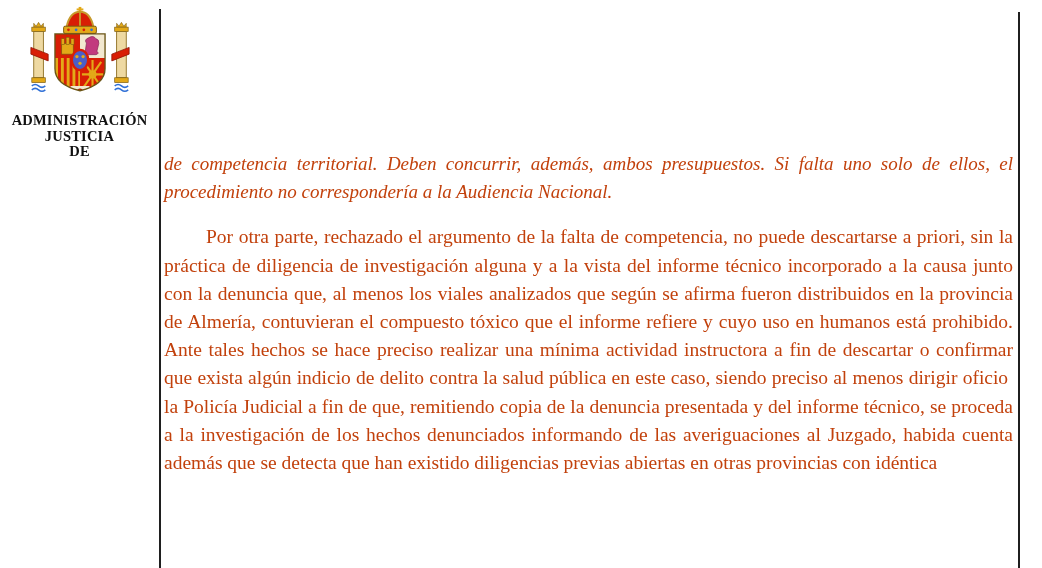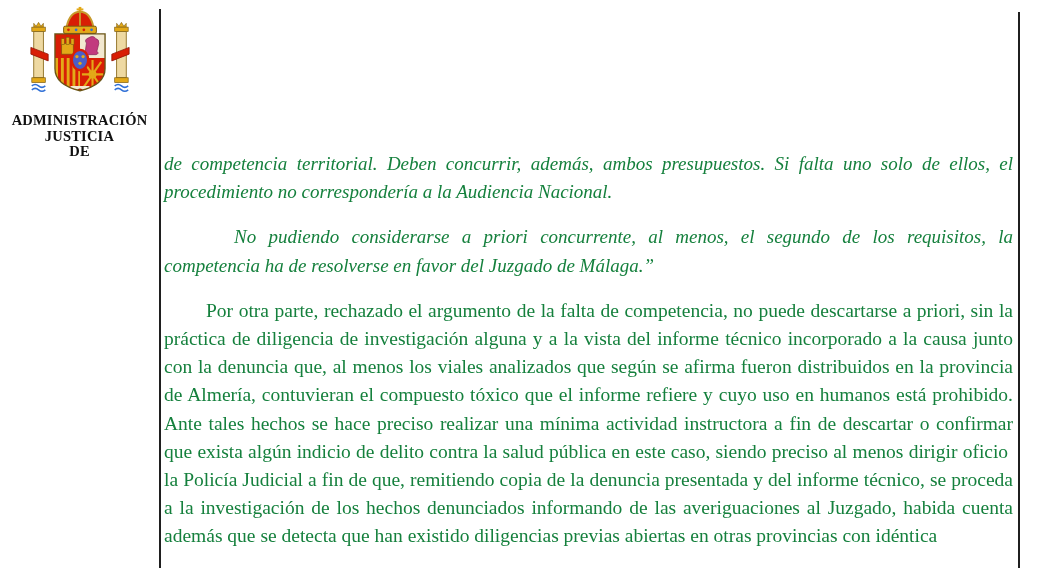--- a/index.html
+++ b/index.html
@@ -53,21 +53,21 @@
   .vrule.right { left: 1018px; top: 12px; }
   
   .doc {
     position: absolute;
     left: 164px;
     top: 150px;
     width: 849px;
     font-size: 19.5px;
     line-height: 28.2px;
     text-align: justify;
-    color: #15803d;
+    color: #c2410c;
   }
   .para { margin: 0 0 17px 0; }
   .para.italic { font-style: italic; font-size: 19px; }
   .indent-quote { text-indent: 70px; }
   .indent-main  { text-indent: 42px; }
   .redline {
     text-decoration-color: #e10000;
     text-decoration-thickness: 3px;
     text-underline-offset: 5px;
     text-decoration-skip-ink: none;
@@ -161,18 +161,17 @@
       <div>DE</div>
     </div>
   </aside>
 
   <div class="vrule left"></div>
   <div class="vrule right"></div>
 
   <main class="doc">
     <p class="para italic"><span>de competencia territorial. Deben concurrir, además, ambos presupuestos. Si falta uno solo de ellos, el procedimiento no correspondería a la Audiencia Nacional.</span></p>
 
-    <p class="para italic indent-quote"><span>No pudiendo considerarse a priori concurrente, al menos, el segundo de los requisitos, la competencia ha de resolverse en favor del Juzgado de Málaga.”</span></p>
 
     <p class="para indent-main"><span>Por otra parte, rechazado el argumento de la falta de competencia, </span><span class="redline">no puede descartarse a priori, sin la práctica de diligencia de investigación alguna y a la vista del informe técnico incorporado a la causa junto con la denuncia que, al menos los viales analizados que según se afirma fueron distribuidos en la provincia de Almería, contuvieran el compuesto tóxico que el informe refiere y cuyo uso en humanos está prohibido. Ante tales hechos se hace preciso realizar una mínima actividad instructora a fin de descartar o confirmar que exista algún indicio de delito contra la salud pública en este caso, siendo preciso al menos dirigir oficio&nbsp; la Policía Judicial a fin de que, remitiendo copia de la denuncia presentada y del informe técnico, se proceda a la investigación de los hechos denunciados</span><span> informando de las averiguaciones al Juzgado, habida cuenta además que se detecta que han existido diligencias previas abiertas en otras provincias con idéntica</span></p>
   </main>
 
 </div>
 
 </body></html>

